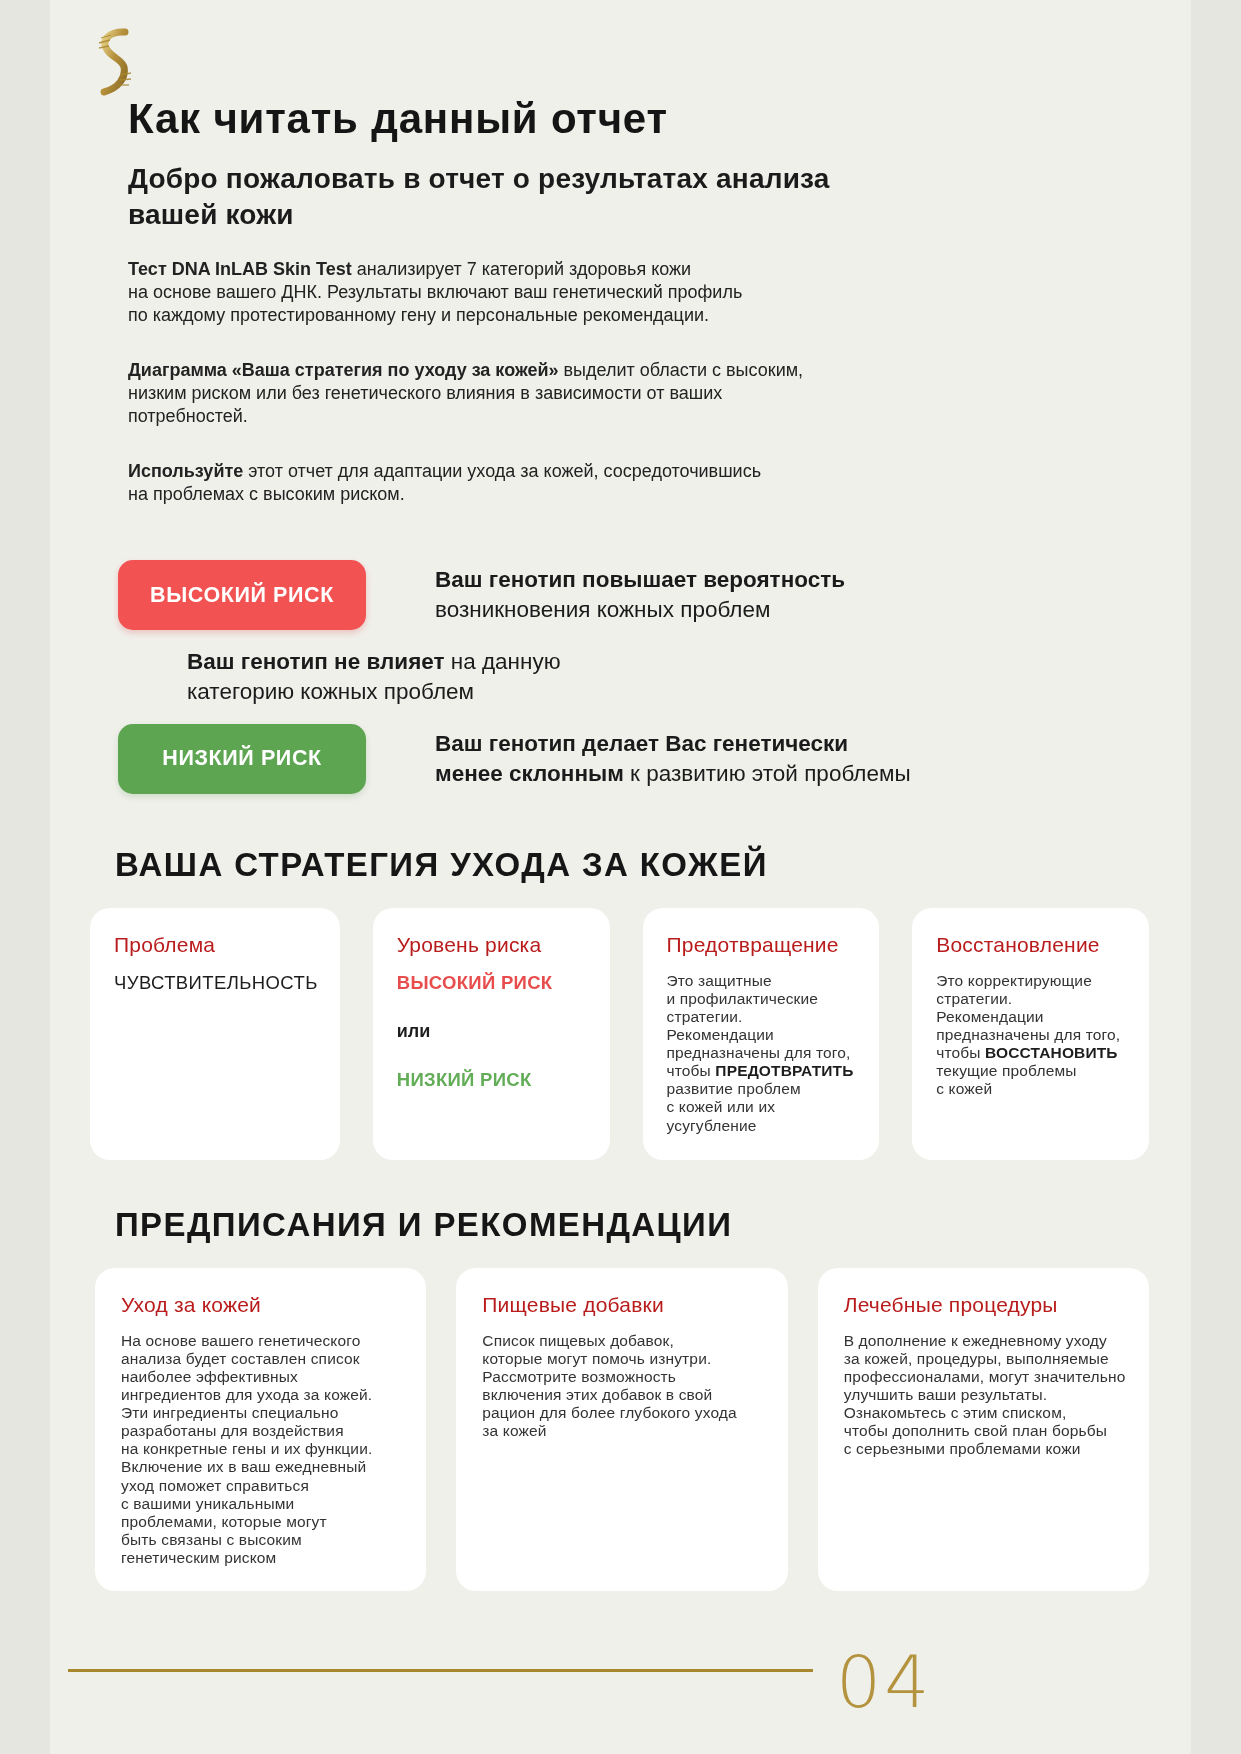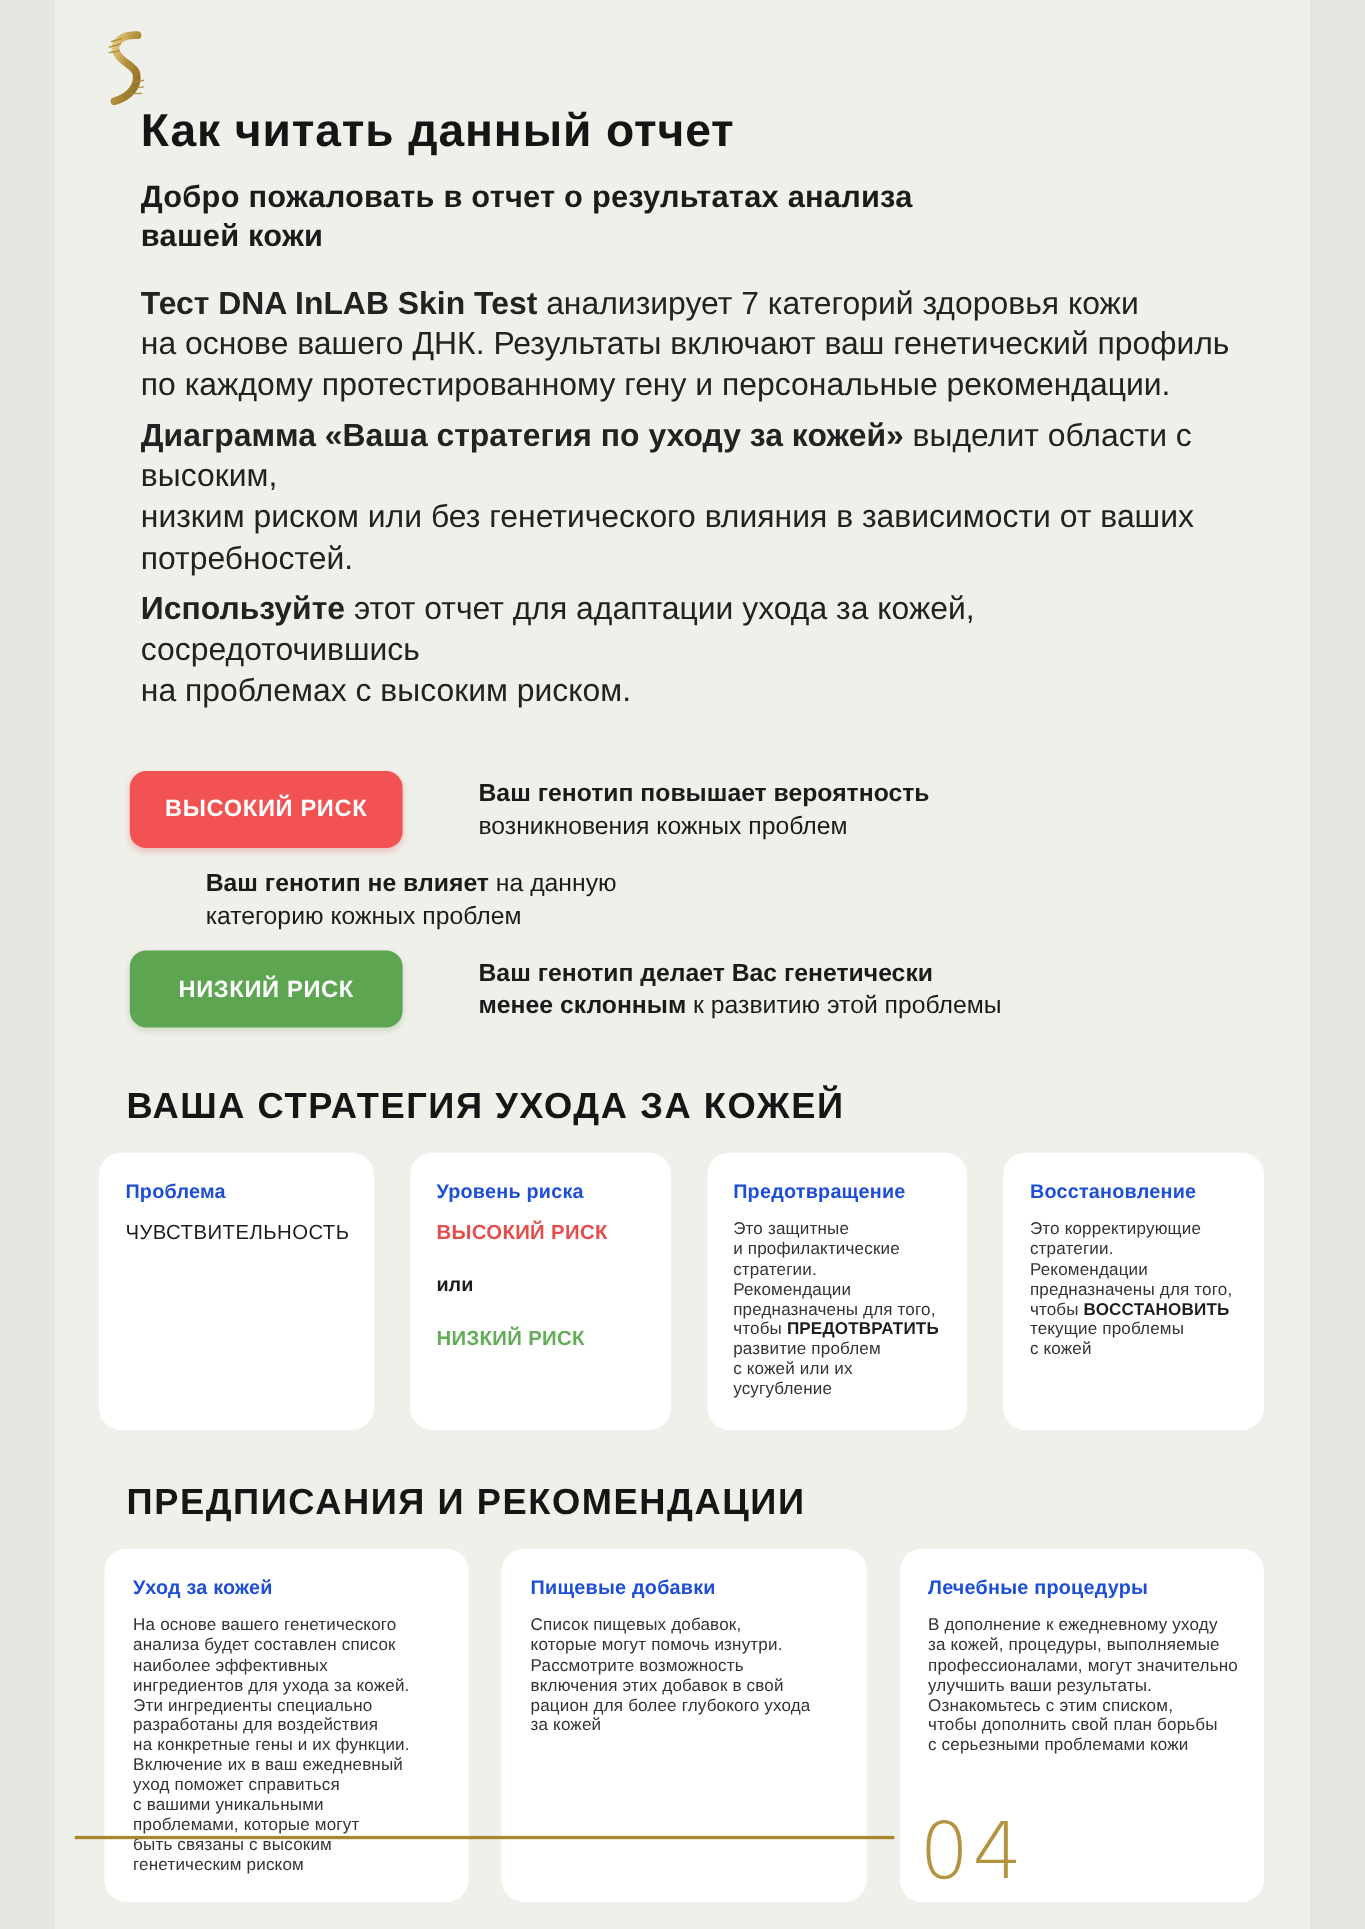--- a/index.html
+++ b/index.html
@@ -24,25 +24,25 @@
   }
   h2.subtitle {
     margin:20px 0 0 0;
     font-size:28px; line-height:1.26;
     font-weight:700; letter-spacing:0.2px;
     white-space:pre-line;
     color:#1b1b1b;
   }
   p.para {
     margin:26px 0 0 0;
-    font-size:29px; line-height:1.28;
+    font-size:18px; line-height:1.28;
     white-space:pre-line;
     color:#222;
   }
-  p.para.tight { margin-top:9px; }
+  p.para.tight { margin-top:32px; }
   p.para b { font-weight:700; }
 
   .legend { margin:54px 60px 0 68px; }
   .legend-row { display:flex; align-items:center; margin-bottom:17px; }
   .badge {
     flex:0 0 248px; height:70px;
     border-radius:15px;
     display:flex; align-items:center; justify-content:center;
     font-size:21.5px; font-weight:700; letter-spacing:0.6px;
     box-sizing:border-box;
@@ -75,22 +75,22 @@
   .card {
     background:#ffffff;
     border-radius:20px;
     padding:25px 22px 24px 24px;
     box-sizing:border-box;
   }
   .cards-4 .card { min-height:252px; }
   .cards-3 .card { min-height:317px; padding-left:26px; }
   .card h3 {
     margin:0 0 15px 0;
-    font-size:18px; font-weight:700; letter-spacing:0.2px;
-    color:#1d4ed8;
+    font-size:21px; font-weight:400; letter-spacing:0.2px;
+    color:#b91c1c;
   }
   .card .body-small {
     font-size:15.5px; line-height:1.17; letter-spacing:0.15px;
     white-space:pre-line; color:#333;
   }
   .card .body-small b { font-weight:700; color:#1d1d1d; }
   .card .body-caps { font-size:18.5px; letter-spacing:0.4px; color:#1d1d1d; }
   .risk-line { font-size:18.5px; font-weight:600; letter-spacing:0.3px; }
   .risk-line.high { color:#e84d4d; margin-top:2px; }
   .risk-line.low  { color:#63ad58; }

